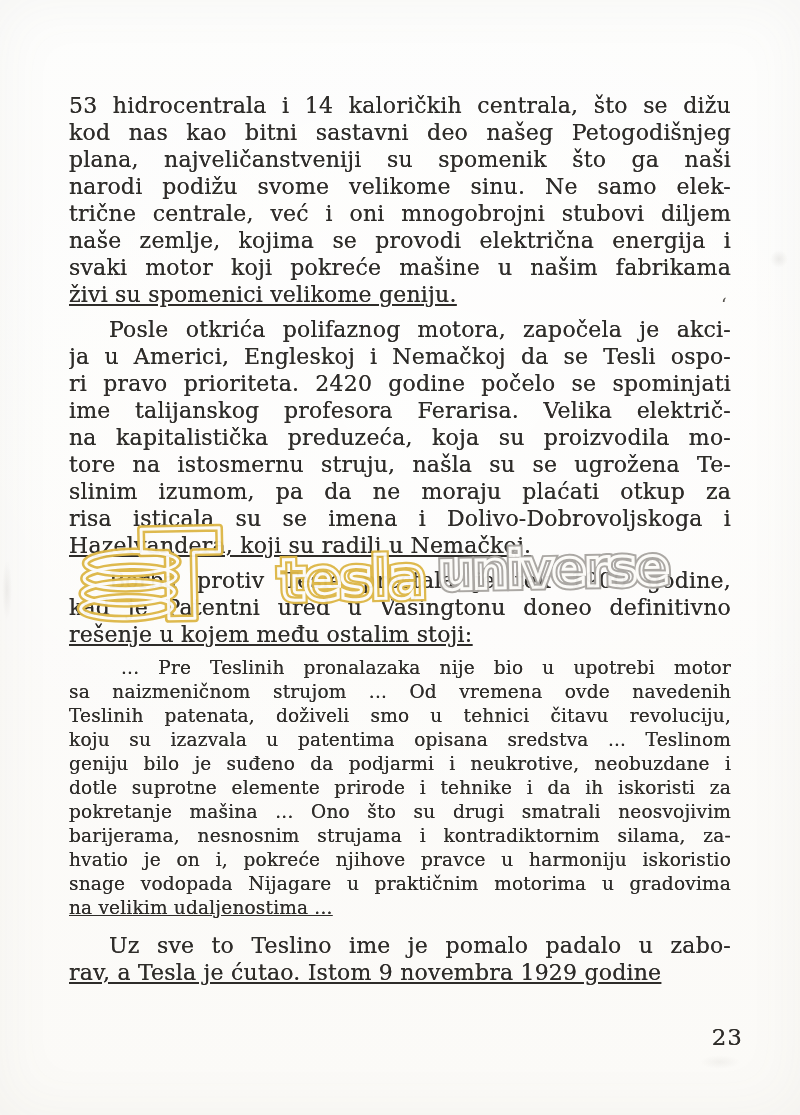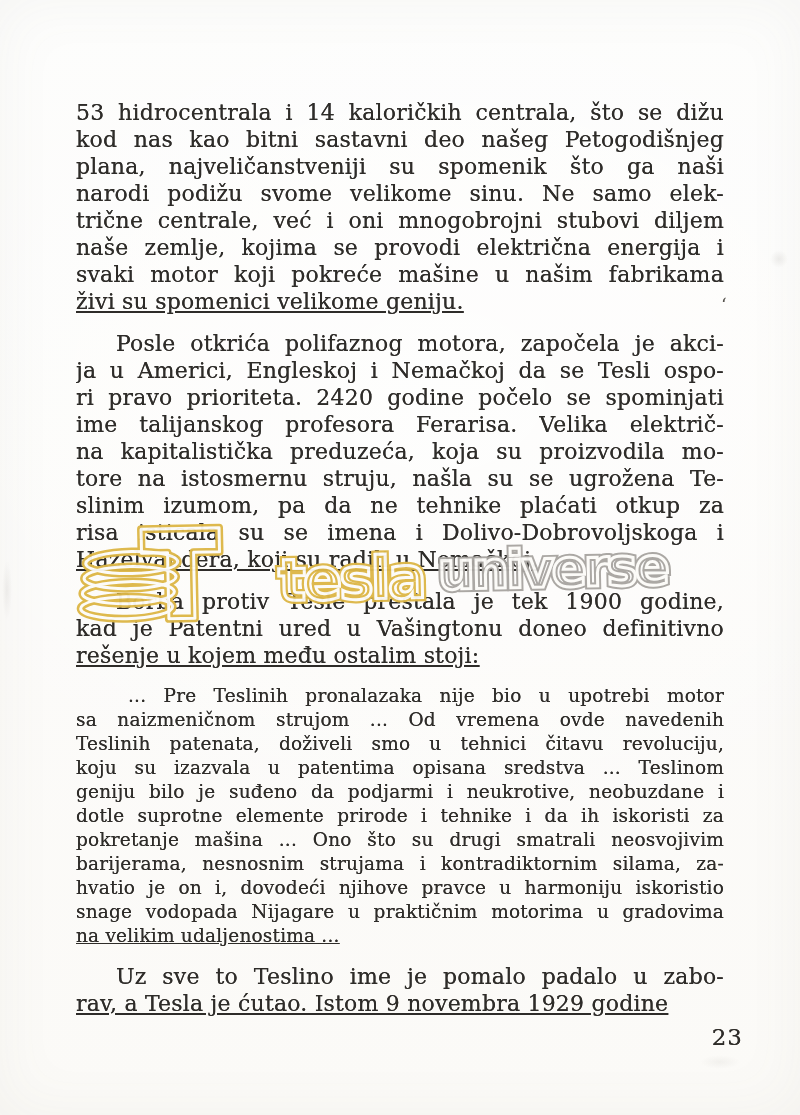--- a/index.html
+++ b/index.html
@@ -35,21 +35,21 @@
   .smudge.s1 { left: 2px;  top: 560px; width: 10px; height: 60px; background: radial-gradient(rgba(130,125,115,0.10), transparent 70%); }
   .smudge.s2 { left: 770px; top: 250px; width: 18px; height: 18px; background: radial-gradient(rgba(130,125,115,0.12), transparent 70%); }
   .smudge.s3 { left: 700px; top: 1055px; width: 40px; height: 14px; background: radial-gradient(rgba(130,125,115,0.08), transparent 70%); }
 
   .text-block {
     position: absolute;
     left: 61px;
     top: 84px;
     width: 678px;
   }
-  .para { margin: 15px; }
+  .para { margin: 8px; }
   .line {
     text-align: justify;
     text-align-last: justify;
     letter-spacing: 0.2px;
     text-shadow: 0 0 0.35px rgba(46,44,41,0.85);
     overflow: hidden;
     white-space: nowrap;
   }
   .line.last {
     text-align-last: left;
@@ -127,39 +127,39 @@
         <div class="line">svaki motor koji pokreće mašine u našim fabrikama</div>
         <div class="line last">živi su spomenici velikome geniju.</div>
       </div>
       <div class="para body indent">
         <div class="line">Posle otkrića polifaznog motora, započela je akci-</div>
         <div class="line">ja u Americi, Engleskoj i Nemačkoj da se Tesli ospo-</div>
         <div class="line">ri pravo prioriteta. 2420 godine počelo se spominjati</div>
         <div class="line">ime talijanskog profesora Ferarisa. Velika električ-</div>
         <div class="line">na kapitalistička preduzeća, koja su proizvodila mo-</div>
         <div class="line">tore na istosmernu struju, našla su se ugrožena Te-</div>
-        <div class="line">slinim izumom, pa da ne tehnike plaćati otkup za</div>
+        <div class="line">slinim izumom, pa da ne moraju plaćati otkup za</div>
         <div class="line">risa isticala su se imena i Dolivo-Dobrovoljskoga i</div>
         <div class="line last">Hazelvandera, koji su radili u Nemačkoj.</div>
       </div>
       <div class="para body indent">
         <div class="line">Borba protiv Tesle prestala je tek 1900 godine,</div>
         <div class="line">kad je Patentni ured u Vašingtonu doneo definitivno</div>
         <div class="line last">rešenje u kojem među ostalim stoji:</div>
       </div>
       <div class="para quote indent">
         <div class="line">... Pre Teslinih pronalazaka nije bio u upotrebi motor</div>
         <div class="line">sa naizmeničnom strujom ...  Od vremena ovde navedenih</div>
         <div class="line">Teslinih patenata, doživeli smo u tehnici čitavu revoluciju,</div>
         <div class="line">koju su izazvala u patentima opisana sredstva ... Teslinom</div>
         <div class="line">geniju bilo je suđeno da podjarmi i neukrotive, neobuzdane i</div>
         <div class="line">dotle suprotne elemente prirode i tehnike i da ih iskoristi za</div>
         <div class="line">pokretanje mašina ... Ono što su drugi smatrali neosvojivim</div>
         <div class="line">barijerama, nesnosnim strujama i kontradiktornim silama, za-</div>
-        <div class="line">hvatio je on i, dovodeći njihove pravce u harmoniju iskoristio</div>
+        <div class="line">hvatio je on i, pokreće njihove pravce u harmoniju iskoristio</div>
         <div class="line">snage vodopada Nijagare u praktičnim motorima u gradovima</div>
         <div class="line last">na velikim udaljenostima ...</div>
       </div>
       <div class="para body indent">
         <div class="line">Uz sve to Teslino ime je pomalo padalo u zabo-</div>
         <div class="line last">rav, a Tesla je ćutao. Istom 9 novembra 1929 godine</div>
       </div>
     </div>
 
   <span class="margin-artifact">‘</span>

